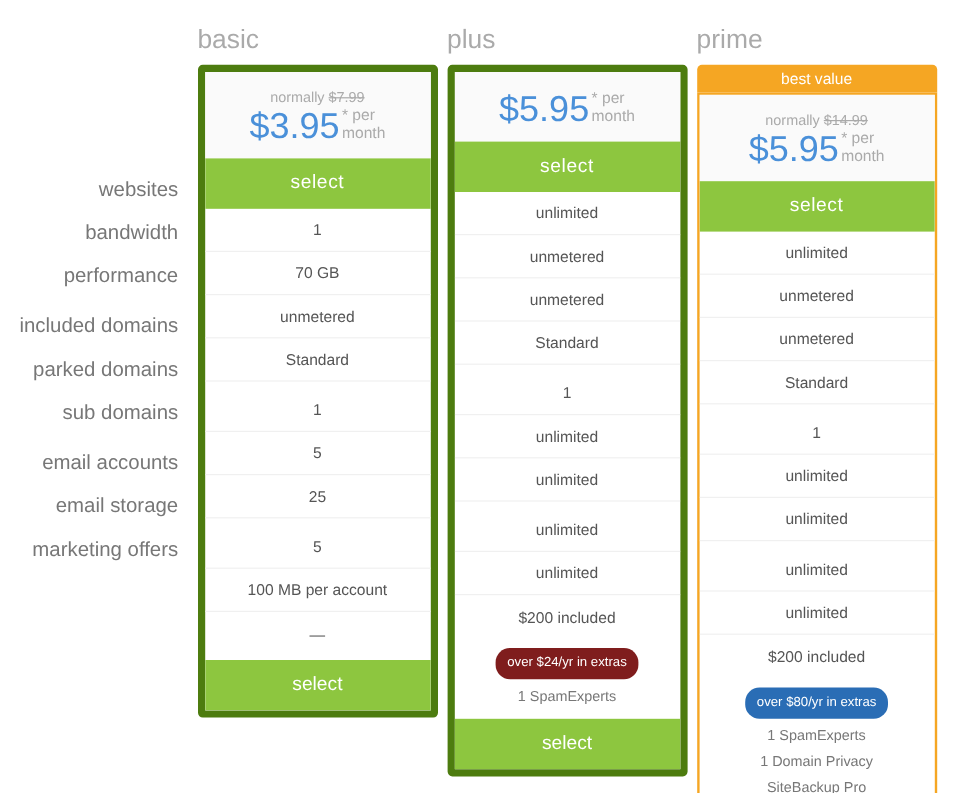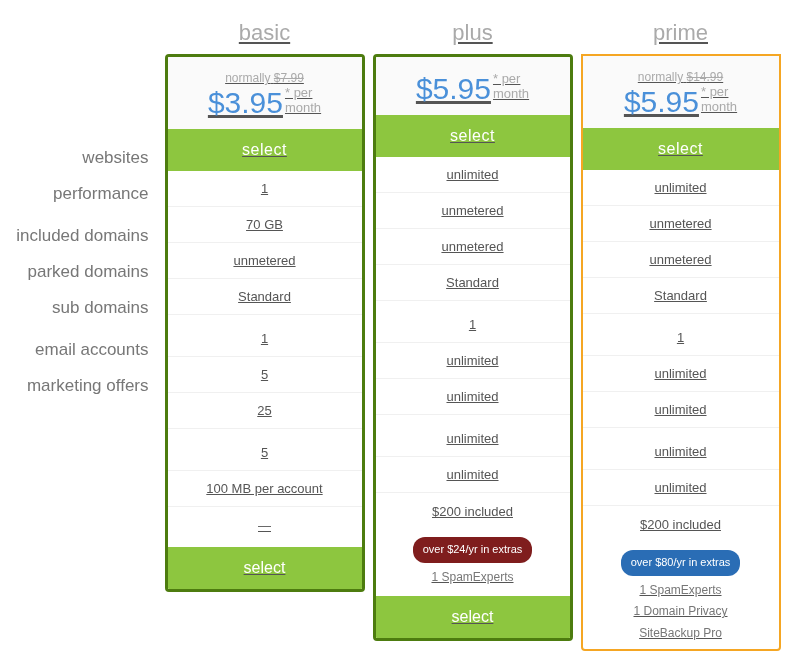--- a/index.html
+++ b/index.html
@@ -37,23 +37,22 @@
     .label-row.group-start {
       margin-top: 6px;
     }
 
     
     .plan-col {
       width: 200px;
       flex-shrink: 0;
       display: flex;
       flex-direction: column;
-      align-items: center;
+      align-items: flex-start;
       margin: 0 4px;
-      text-decoration: underline;
     }
 
     .plan-title {
       font-size: 22px;
       color: #aaa;
       font-weight: 300;
       margin-bottom: 8px;
       text-align: center;
     }
     .plan-title.prime {
@@ -66,21 +65,21 @@
       border-radius: 4px 4px 0 0;
       padding: 4px 0;
       width: 100%;
       text-align: center;
       font-size: 13px;
       font-weight: 500;
     }
 
     .plan-card {
       width: 100%;
-      border: 3px solid #4d7c0f;
+      border: 6px solid #4d7c0f;
       border-radius: 4px;
       background: #fff;
       overflow: hidden;
     }
     .plan-col.prime .plan-card {
       border: 2px solid #f5a623;
       border-radius: 0 0 4px 4px;
     }
 
     .price-section {
@@ -179,25 +178,27 @@
       margin-top: 4px;
     }
   </style>
 </head>
 <body>
 
 <div class="pricing-wrapper">
 
   <div class="labels-col">
     <div class="label-row">websites</div>
+    <div class="label-row">bandwidth</div>
     <div class="label-row">performance</div>
     <div class="label-row group-start">included domains</div>
     <div class="label-row">parked domains</div>
     <div class="label-row">sub domains</div>
     <div class="label-row group-start">email accounts</div>
+    <div class="label-row">email storage</div>
     <div class="label-row">marketing offers</div>
   </div>
 
   <div class="plan-col">
     <div class="plan-title">basic</div>
     <div class="plan-card">
       <div class="price-section">
         <div class="normally-text">
           <span>normally</span>
           <span class="strikethrough">$7.99</span>
@@ -255,20 +256,21 @@
       <div class="extras-section">
         <div><span class="extras-badge">over $24/yr in extras</span></div>
         <div>1 SpamExperts</div>
       </div>
       <button class="select-btn-bottom">select</button>
     </div>
   </div>
 
   <div class="plan-col prime">
     <div class="plan-title prime">prime</div>
+    <div class="best-value-badge">best value</div>
     <div class="plan-card">
       <div class="price-section">
         <div class="normally-text">
           <span>normally</span>
           <span class="strikethrough">$14.99</span>
         </div>
         <div class="price-row">
           <span class="price-main">$5.95</span>
           <div style="display:flex;flex-direction:column;align-items:flex-start;padding-bottom:4px;">
             <span class="price-per">* per</span>

